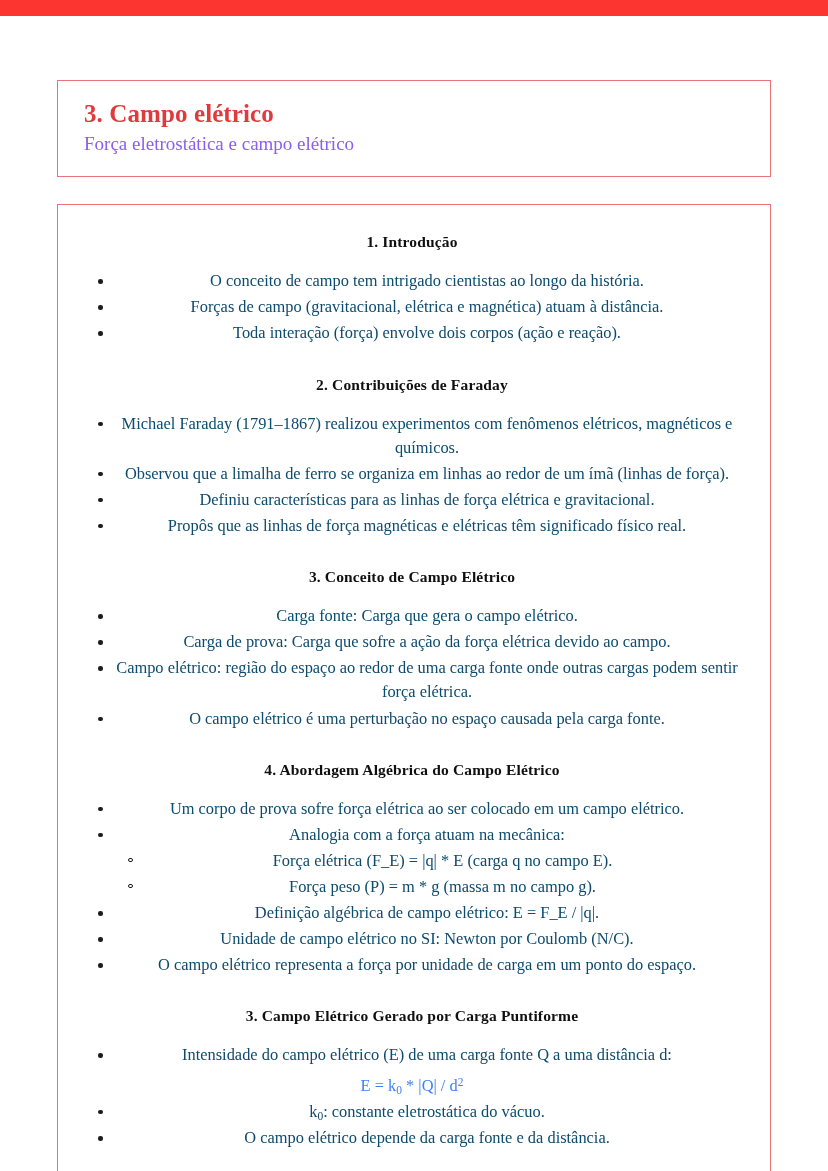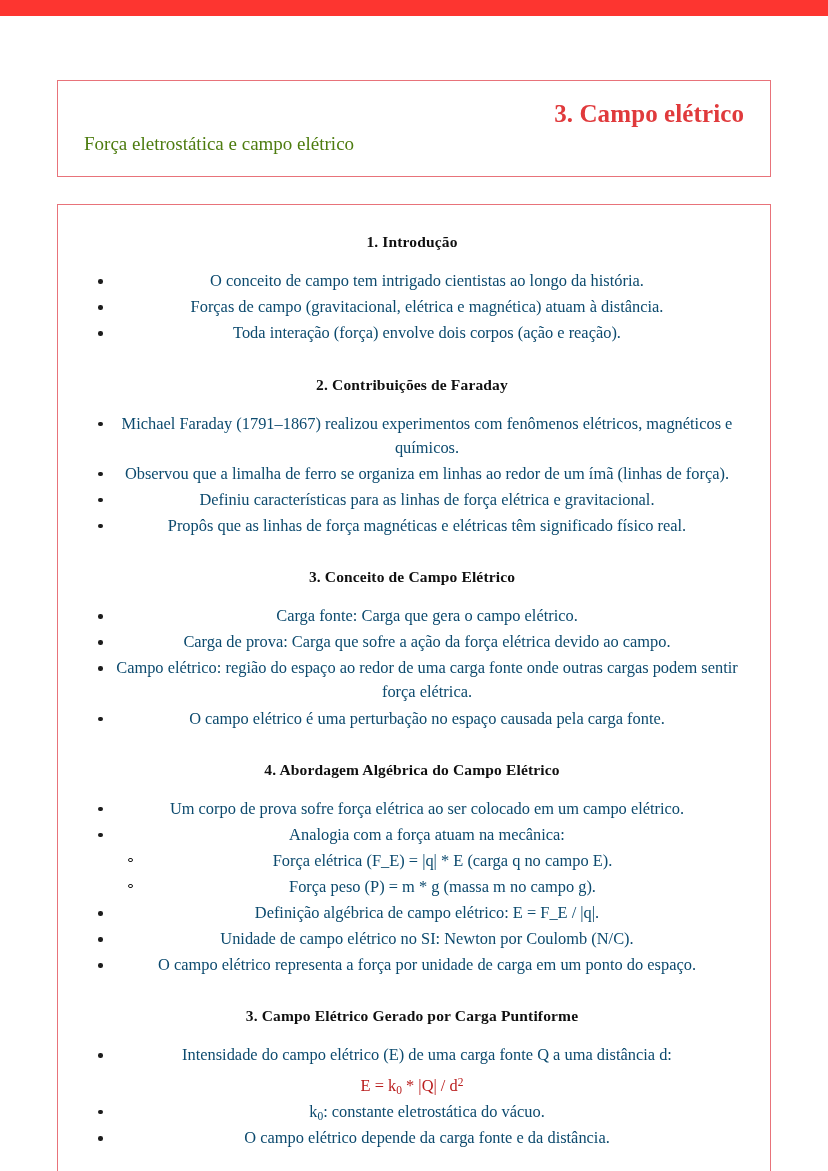--- a/index.html
+++ b/index.html
@@ -32,26 +32,25 @@
   .card-title {
     margin-top: 64px;
     padding: 18px 26px 20px 26px;
   }
   .doc-title {
     font-size: 25px;
     font-weight: bold;
     color: #e03a3c;
     line-height: 1.18;
     letter-spacing: 0.1px;
-    text-align: right;
   }
   .doc-subtitle {
     font-size: 19px;
     font-weight: normal;
-    color: #4d7c0f;
+    color: #8b5cf6;
     line-height: 1.3;
     margin-top: 3px;
   }
   .card-body {
     margin-top: 27px;
     padding: 28px 30px 34px 26px;
     border-bottom: none;
     height: 1000px;
   }
   .section {
@@ -113,21 +112,21 @@
     border-radius: 50%;
     border: 1px solid #1c1c1c;
     background: transparent;
     box-sizing: border-box;
   }
   .formula-line {
     font-size: 16.4px;
     line-height: 1.47;
     margin: 7px 0 1px 0;
     padding-left: 0;
-    color: #b91c1c;
+    color: #3b82f6;
   }
   sub { font-size: 0.7em; vertical-align: -0.22em; }
   sup { font-size: 0.7em; vertical-align: 0.42em; }
 </style>
 </head>
 <body>
 
 <div class="top-bar"></div>
 
 <div class="page">

